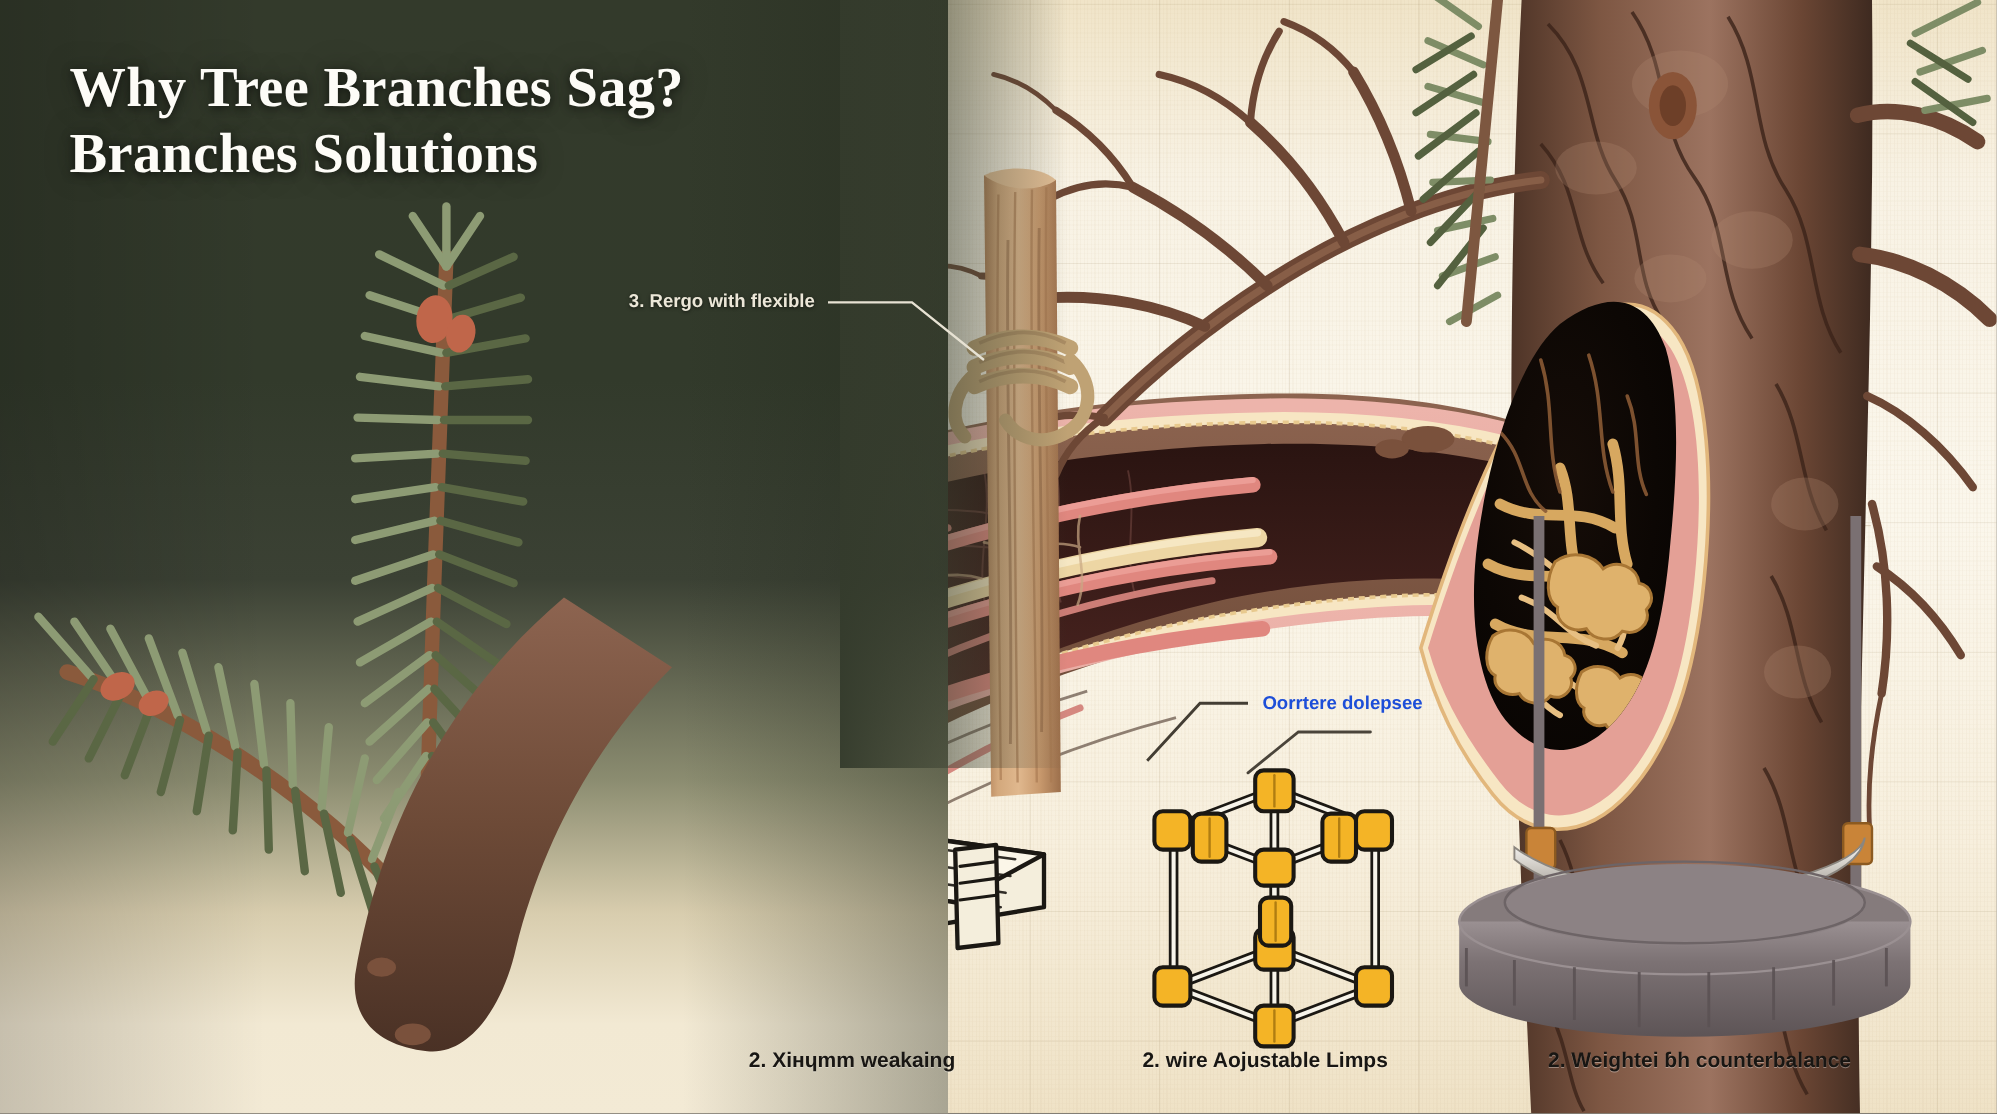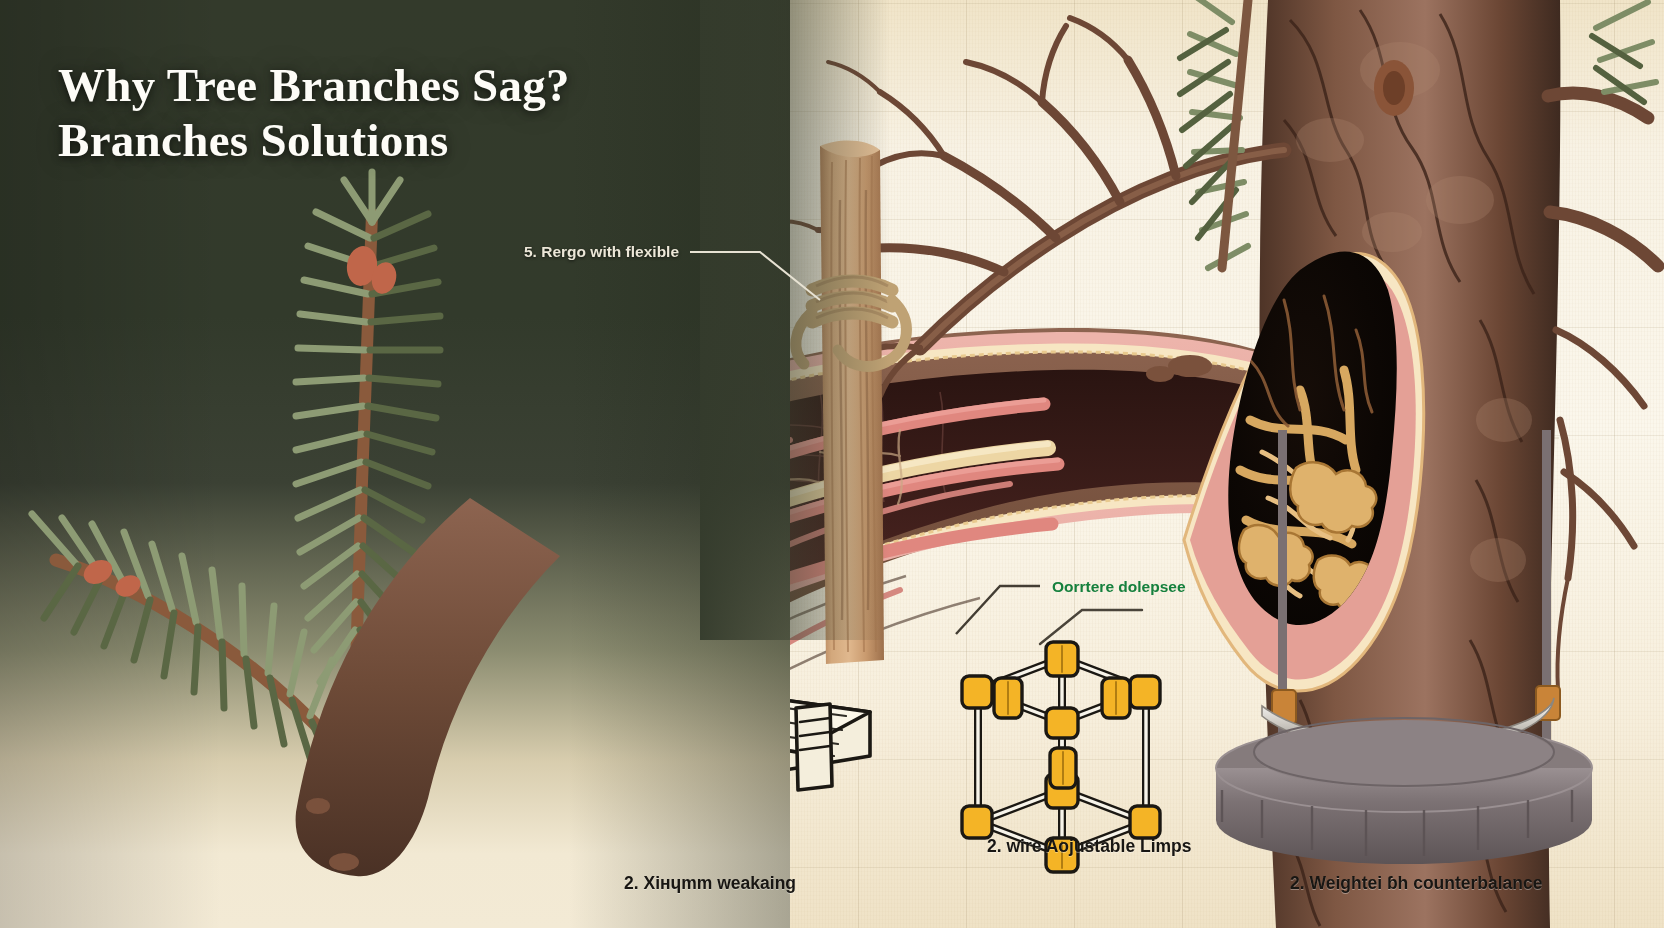--- a/index.html
+++ b/index.html
@@ -46,31 +46,30 @@
     background:linear-gradient(90deg,rgba(52,59,44,.95) 0%,rgba(60,66,50,.55) 45%,rgba(250,245,232,0) 100%);
   }
 
   
   #title{
     left:58px;top:46px;width:700px;
     font-family:"Liberation Serif",serif;
     font-weight:700;color:#fdfcf7;
     font-size:47px;line-height:1.17;letter-spacing:.3px;
     text-shadow:0 2px 7px rgba(0,0,0,.55), 0 0 24px rgba(0,0,0,.35);
-    margin-top:12px;
   }
   #title .l2{display:block;}
 
   
   .anno{
     font-family:"Liberation Sans",sans-serif;
     font-weight:700;font-size:15.5px;white-space:nowrap;
   }
   .anno.light{color:#ece7d8;text-shadow:0 1px 3px rgba(0,0,0,.65);}
-  .anno.dark{color:#15803d;}
+  .anno.dark{color:#1d4ed8;}
   .caption{
     font-family:Liberation Sans, sans-serif;
     font-weight:700;font-size:17.5px;color:#181613;white-space:nowrap;
     text-shadow:0 1px 0 rgba(255,255,255,.35);
   }
 
   
   .layer{inset:0;width:1664px;height:928px;}
 </style>
 </head>
@@ -733,23 +732,23 @@
     <g stroke="#433d33" stroke-width="2.4" fill="none">
       <path d="M1040,586 L1000,586 L956,634"></path>
     </g>
   </svg>
 
   <div class="abs" id="title">
     <span>Why Tree Branches Sag?</span>
     <span class="l2">Branches Solutions</span>
   </div>
 
-  <div class="abs anno light" style="left:524px;top:243px;">5. Rergo with flexible</div>
+  <div class="abs anno light" style="left:524px;top:243px;">3. Rergo with flexible</div>
 
   <div class="abs anno dark" style="left:1052px;top:578px;">Oorrtere dolepsee</div>
 
   <div class="abs caption" style="left:624px;top:873px;">2. Xiнɥmm weakaing</div>
 
-  <div class="abs caption" style="left:952px;top:836px;margin-left:35px;">2. wire Aojustable Limps</div>
+  <div class="abs caption" style="left:952px;top:873px;">2. wire Aojustable Limps</div>
 
   <div class="abs caption" style="left:1290px;top:873px;">2. Weightei ɓh counterbalance</div>
 
 </div>
 
 </body></html>

